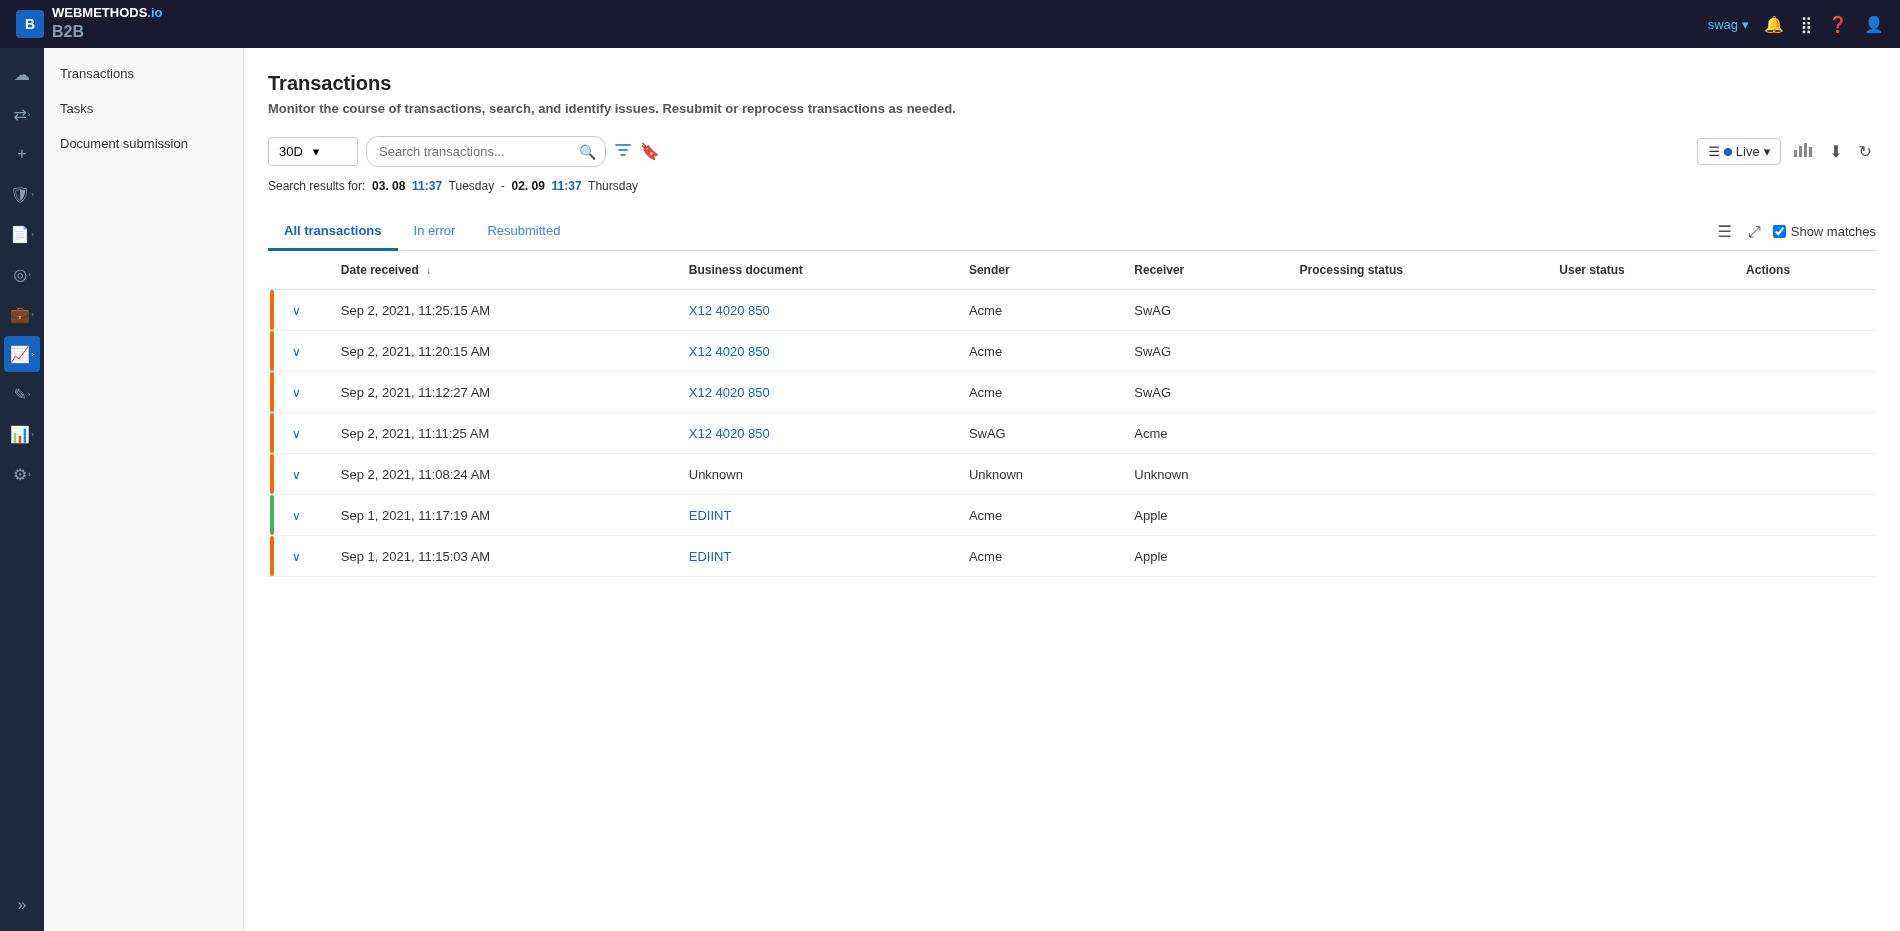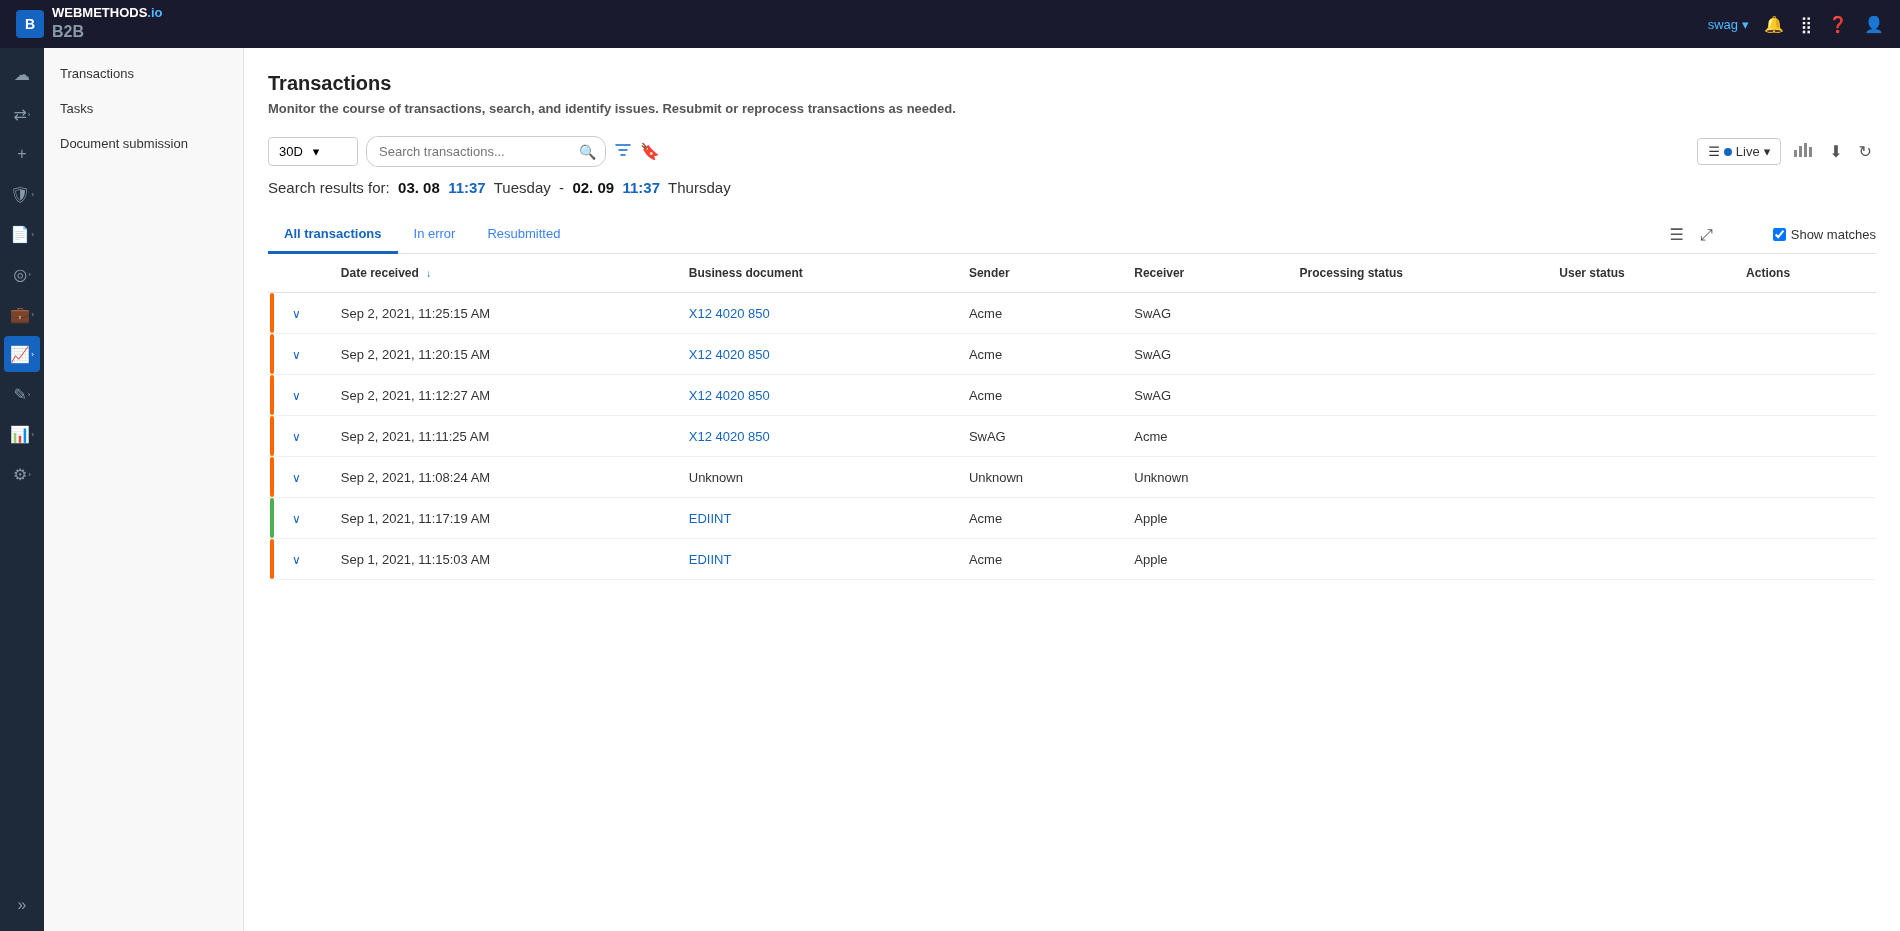--- a/index.html
+++ b/index.html
@@ -114,42 +114,42 @@
     .live-btn {
       display: flex; align-items: center; gap: 4px;
       border: 1px solid #ccc; border-radius: 4px;
       padding: 5px 10px; font-size: 13px; cursor: pointer;
       background: white; color: #333;
     }
     .live-dot { width: 8px; height: 8px; background: #1565c0; border-radius: 50%; }
     .icon-btn { color: #555; cursor: pointer; font-size: 16px; padding: 4px; }
 
     
-    .search-results-info { font-size: 15px; color: #333; margin-bottom: 20px; }
+    .search-results-info { font-size: 12px; color: #333; margin-bottom: 20px; }
     .search-results-info .date-part { font-weight: 700; color: #111; }
     .search-results-info .time-part { color: #1565c0; font-weight: 600; }
 
     
     .tabs-row {
       display: flex;
       align-items: center;
       border-bottom: 1px solid #e0e0e0;
       margin-bottom: 0;
     }
     .tab {
       padding: 10px 16px;
       cursor: pointer;
       font-size: 13px;
       color: #3b82f6;
       border-bottom: 3px solid transparent;
       margin-bottom: -1px;
     }
     .tab.active { color: #1565c0; border-bottom-color: #1565c0; font-weight: 600; }
     .tabs-right { margin-left: auto; display: flex; align-items: center; gap: 8px; }
-    .show-matches-label { display: flex; align-items: center; gap: 5px; font-size: 13px; color: #333; cursor: pointer; margin-left: 48px; }
+    .show-matches-label { display: flex; align-items: center; gap: 5px; font-size: 13px; color: #333; cursor: pointer; }
     .show-matches-label input[type=checkbox] { cursor: pointer; }
 
     
     .table-container { overflow-x: auto; }
     table { width: 100%; border-collapse: collapse; }
     thead th {
       text-align: left;
       padding: 12px 16px;
       font-size: 12px;
       font-weight: 600;

